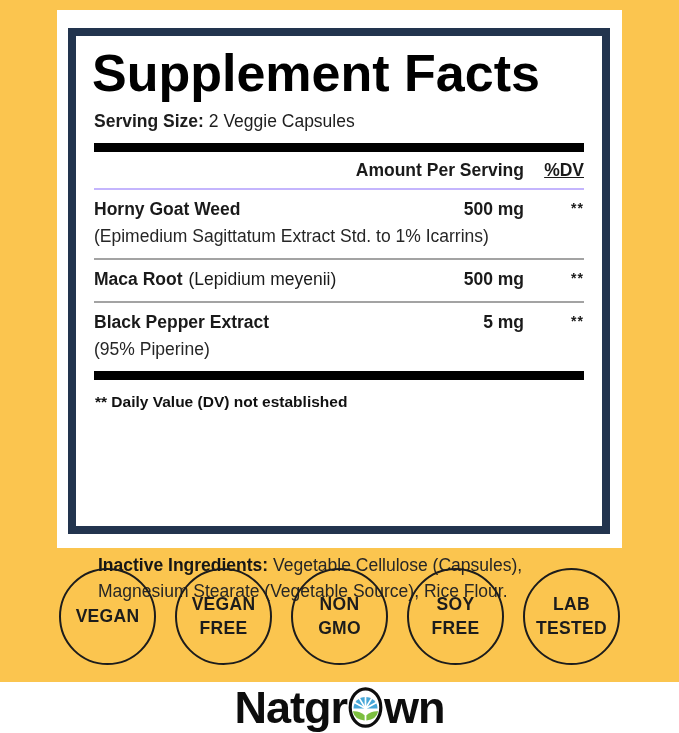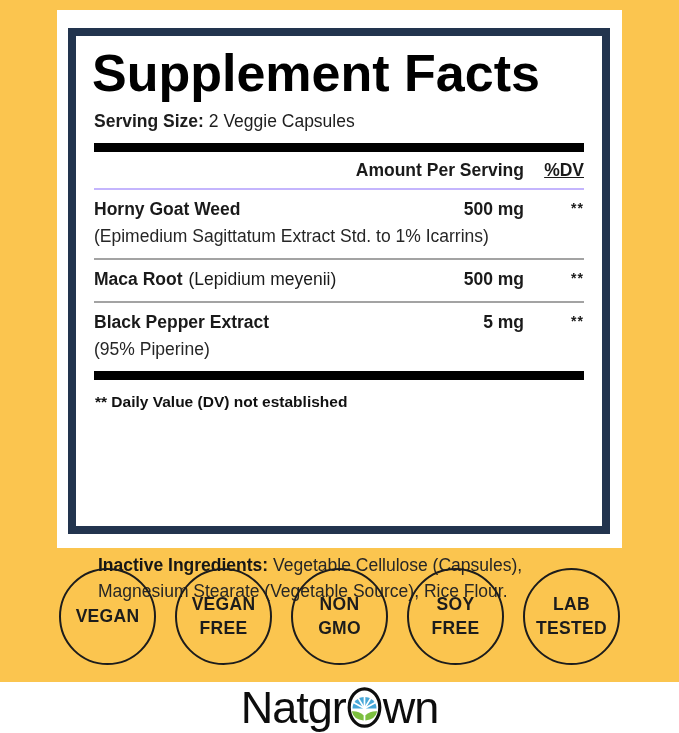--- a/index.html
+++ b/index.html
@@ -87,21 +87,21 @@
     color:#1c1c1c; line-height:1.35; text-align:center;
   }
 
   .brandbar {
     position:absolute; left:0; bottom:0; width:679px; height:51px;
     background:#ffffff;
     display:flex; align-items:flex-start; justify-content:center;
   }
   .logo {
     display:flex; align-items:center;
-    font-size:45px; font-weight:normal; letter-spacing:-1px;
+    font-size:45px; font-weight:bold; letter-spacing:-1px;
     color:#0d0d0d; line-height:1; margin-top:1px;
   }
   .logo-icon { margin:0 1px; position:relative; top:4px; }
 </style>
 </head>
 <body>
 
 <div class="card">
 
   <div class="facts">

